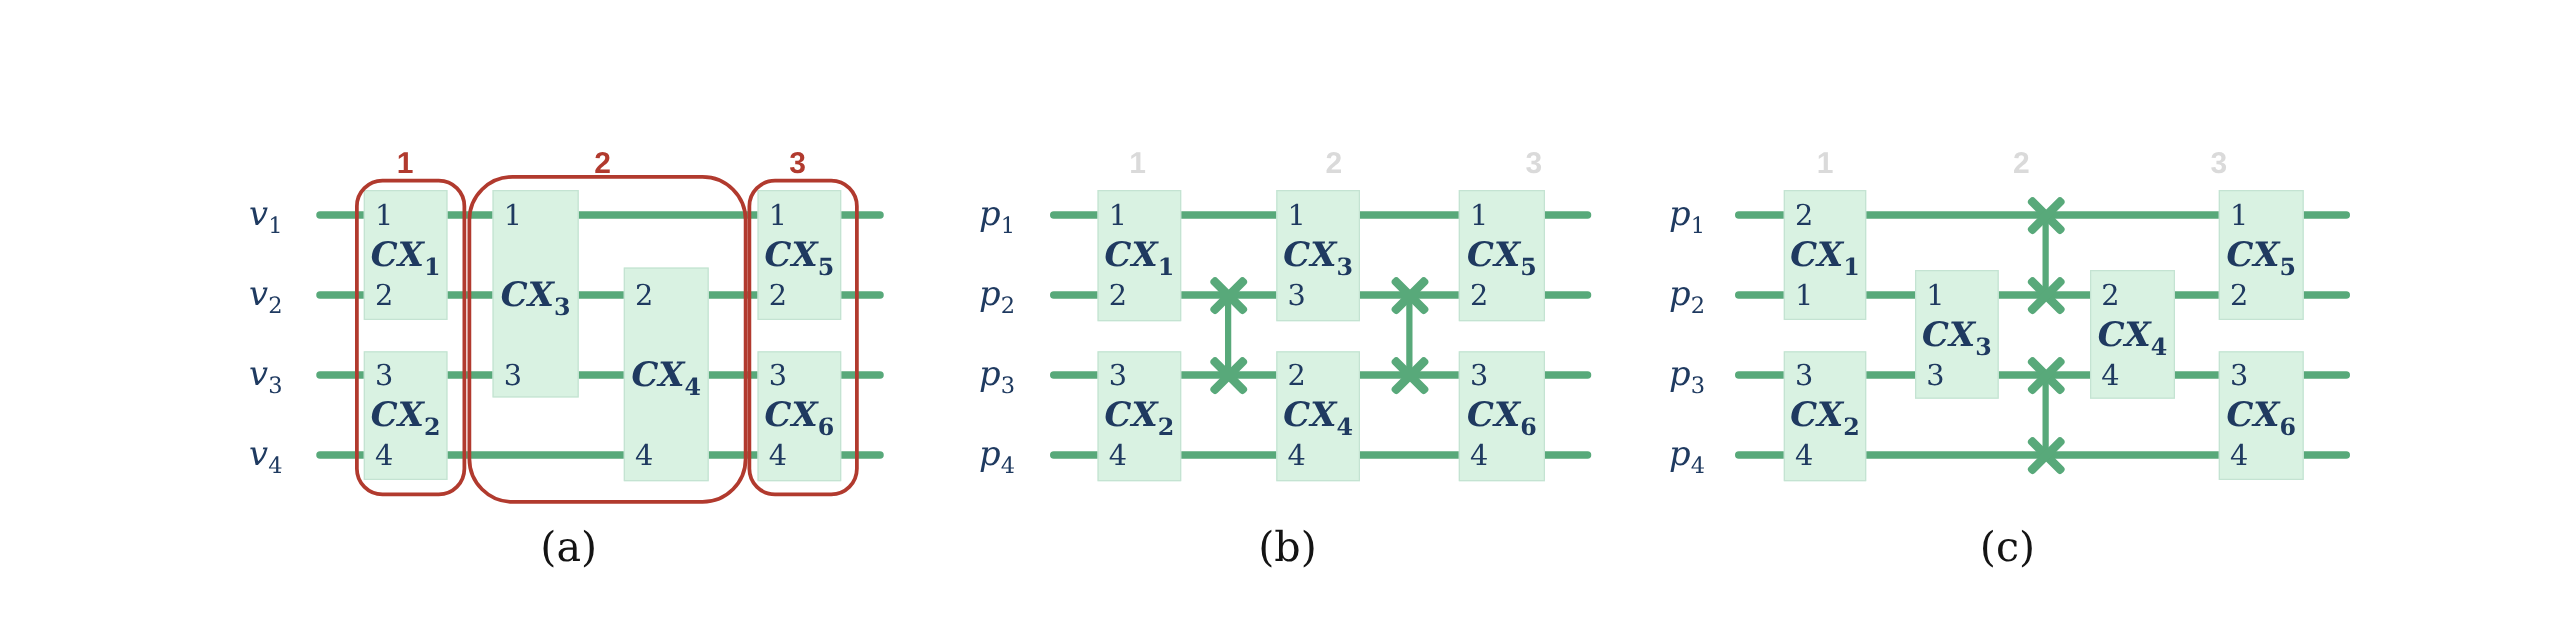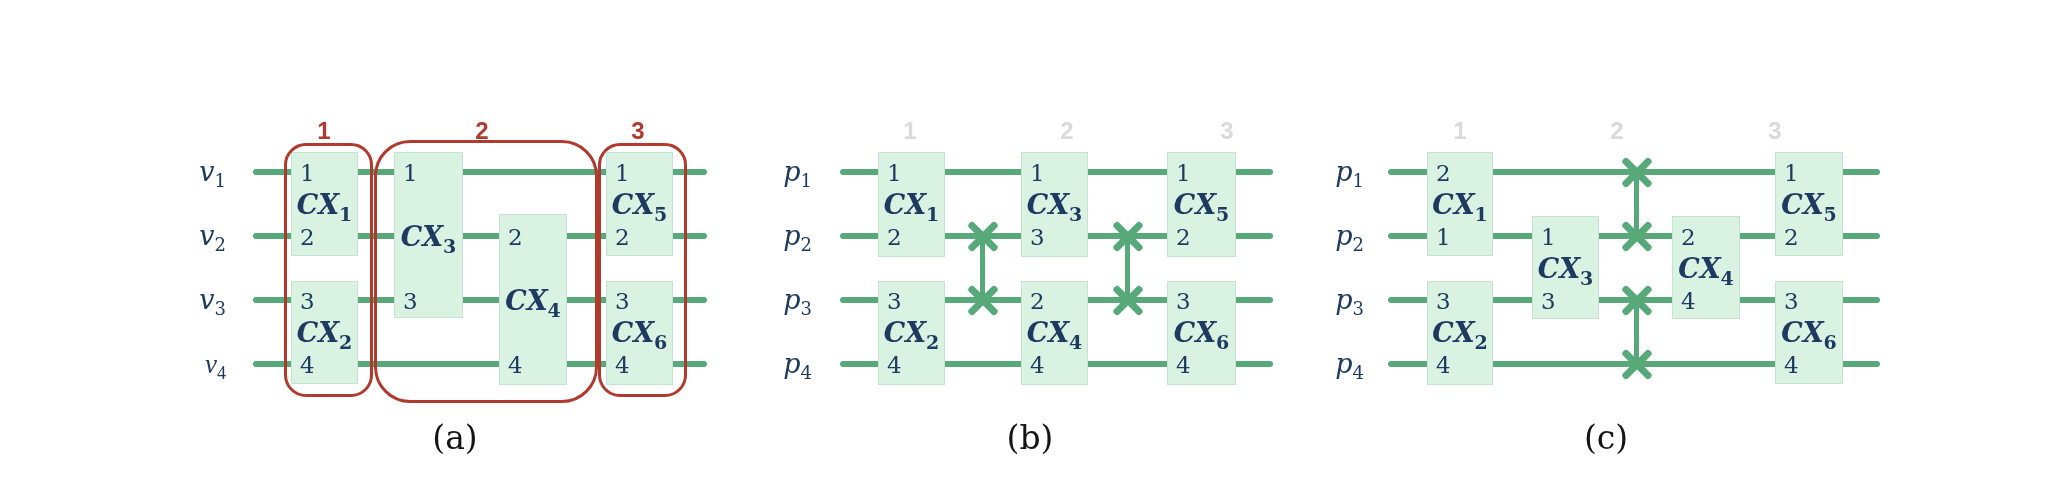--- a/index.html
+++ b/index.html
@@ -43,21 +43,21 @@
 <body>
 
 <div id="canvas" style="background: rgb(255, 255, 255);">
     <div class="wire" style="left: 253px; top: 169px; width: 454px; background: rgb(88, 169, 122);"></div>
     <div class="wire" style="left: 253px; top: 233px; width: 454px; background: rgb(88, 169, 122);"></div>
     <div class="wire" style="left: 253px; top: 297px; width: 454px; background: rgb(88, 169, 122);"></div>
     <div class="wire" style="left: 253px; top: 361px; width: 454px; background: rgb(88, 169, 122);"></div>
     <div class="wlabel" style="left: 136px; top: 154px; color: rgb(31, 58, 96);"><span>v</span><sub>1</sub></div>
     <div class="wlabel" style="left: 136px; top: 218px; color: rgb(31, 58, 96);"><span>v</span><sub>2</sub></div>
     <div class="wlabel" style="left: 136px; top: 282px; color: rgb(31, 58, 96);"><span>v</span><sub>3</sub></div>
-    <div class="wlabel" style="left: 136px; top: 346px; color: rgb(31, 58, 96); font-family: Liberation Serif, serif;"><span>v</span><sub>4</sub></div>
+    <div class="wlabel" style="left: 136px; top: 346px; color: rgb(31, 58, 96);"><span>v</span><sub>4</sub></div>
     <div class="collabel" style="left: 300px; top: 117px; color: rgb(177, 58, 46);">1</div>
     <div class="collabel" style="left: 458px; top: 117px; color: rgb(177, 58, 46);">2</div>
     <div class="collabel" style="left: 614px; top: 117px; color: rgb(177, 58, 46);">3</div>
     <div class="group" style="left: 284px; top: 143px; width: 83px; height: 248px; border-radius: 22px; border-color: rgb(177, 58, 46);"></div>
     <div class="group" style="left: 374px; top: 140px; width: 218px; height: 257px; border-radius: 36px; border-color: rgb(177, 58, 46);"></div>
     <div class="group" style="left: 598px; top: 143px; width: 83px; height: 248px; border-radius: 22px; border-color: rgb(177, 58, 46);"></div>
     <div class="gate" style="left: 291px; top: 152px; width: 67px; height: 104px; background: rgb(217, 242, 226); border-color: rgb(196, 227, 210);">
       <div class="pin" style="top: 7px; color: rgb(31, 58, 96);">1</div>
       <div class="pin" style="top: 71px; color: rgb(31, 58, 96);">2</div>
       <div class="gtitle" style="top: 35px; color: rgb(31, 58, 96);"><span>CX</span><sub>1</sub></div>

